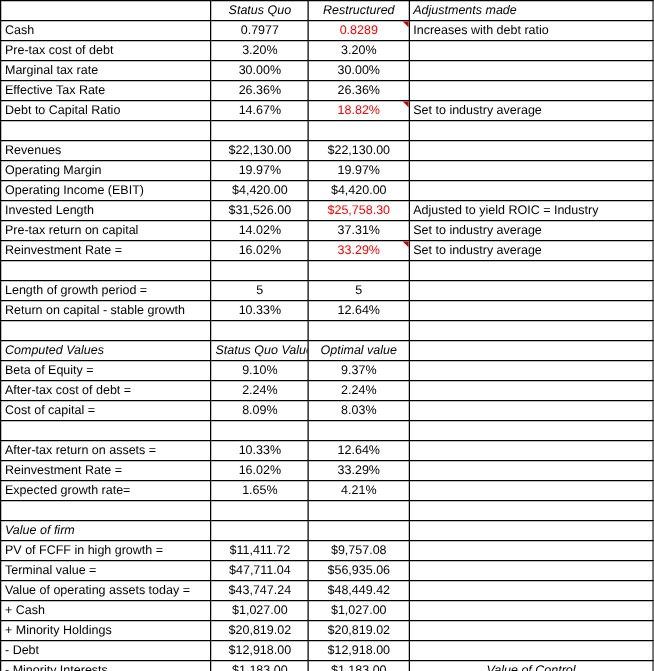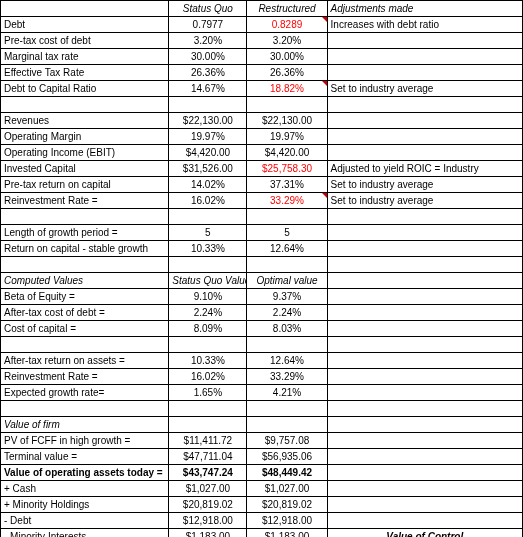--- a/index.html
+++ b/index.html
@@ -30,21 +30,21 @@
     overflow: hidden;
     vertical-align: middle;
   }
   col.c0 { width: 168px; }
   col.c1 { width: 78px; }
   col.c2 { width: 80px; }
   col.c3 { width: 195px; }
 
   .center { text-align: center; }
   .left   { text-align: left; }
-  .bold   { font-weight: bold; }
+  .bold   { font-weight: normal; }
   .ital   { font-style: italic; }
   .red    { color: #ff0000; }
 
   
   .marker {
     position: relative;
   }
   .marker::after {
     content: "";
     position: absolute;
@@ -67,21 +67,21 @@
       <col class="c3">
   </colgroup>
   <tbody id="sheet-body">
       <tr>
         <td class="left"></td>
         <td class="center ital">Status Quo</td>
         <td class="center ital">Restructured</td>
         <td class="left ital">Adjustments made</td>
       </tr>
       <tr>
-        <td class="left">Debt</td>
+        <td class="left">Cash</td>
         <td class="center">0.7977</td>
         <td class="center red marker">0.8289</td>
         <td class="left">Increases with debt ratio</td>
       </tr>
       <tr>
         <td class="left">Pre-tax cost of debt</td>
         <td class="center">3.20%</td>
         <td class="center">3.20%</td>
         <td class="left"></td>
       </tr>
@@ -121,21 +121,21 @@
         <td class="center">19.97%</td>
         <td class="left"></td>
       </tr>
       <tr>
         <td class="left">Operating Income (EBIT)</td>
         <td class="center">$4,420.00</td>
         <td class="center">$4,420.00</td>
         <td class="left"></td>
       </tr>
       <tr>
-        <td class="left">Invested Capital</td>
+        <td class="left">Invested Length</td>
         <td class="center">$31,526.00</td>
         <td class="center red">$25,758.30</td>
         <td class="left">Adjusted to yield ROIC = Industry</td>
       </tr>
       <tr>
         <td class="left">Pre-tax return on capital</td>
         <td class="center">14.02%</td>
         <td class="center">37.31%</td>
         <td class="left">Set to industry average</td>
       </tr>

